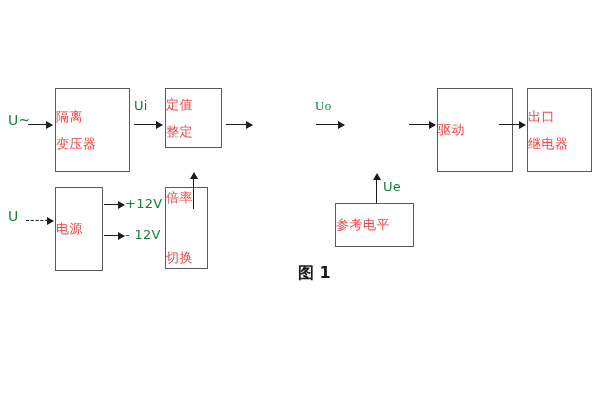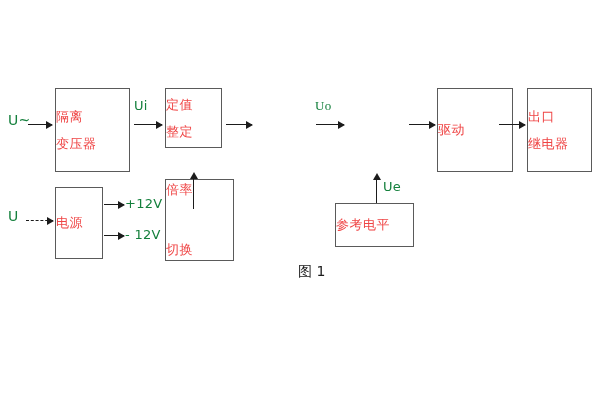--- a/index.html
+++ b/index.html
@@ -78,23 +78,24 @@
   .label {
     position: absolute;
     font-size: 13px;
     color: #15803d;
     white-space: nowrap;
     letter-spacing: 0.3px;
   }
   .label.big { font-size: 14px; }
   .caption {
     position: absolute;
-    font-size: 14px;
+    font-size: 16px;
     color: #1b1b1b;
     white-space: nowrap;
+    font-weight: bold;
   }
 </style>
 </head>
 <body>
 
 <div id="canvas">
 
   <div class="label big" style="left:8px; top:112px;">U~</div>
   <div class="harrow" style="left:28px; top:124px; width:24px;"></div>
 
@@ -127,31 +128,31 @@
   <div class="harrow" style="left:499px; top:124px; width:26px;"></div>
 
   <div class="box two-line" style="left:527px; top:88px; width:65px; height:84px;">
     <span class="line">出口</span>
     <span class="line">继电器</span>
   </div>
 
   <div class="label big" style="left:8px; top:208px;">U</div>
   <div class="harrow dashed" style="left:26px; top:220px; width:27px;"></div>
 
-  <div class="box one-line" style="left:55px; top:187px; width:48px; height:72px;">
+  <div class="box one-line" style="left:55px; top:187px; width:48px; height:84px;">
     <span class="line">电源</span>
   </div>
 
   <div class="harrow" style="left:104px; top:204px; width:20px;"></div>
   <div class="label" style="left:125px; top:196px;">+12V</div>
 
   <div class="harrow" style="left:104px; top:235px; width:20px;"></div>
   <div class="label" style="left:125px; top:227px;">- 12V</div>
 
-  <div class="box two-line" style="left:165px; top:179px; width:69px; height:82px;gap:33px;">
+  <div class="box two-line" style="left:165px; top:187px; width:43px; height:82px;gap:33px;">
     <span class="line">倍率</span>
     <span class="line">切换</span>
   </div>
 
   <div class="varrow" style="left:193px; top:179px; height:30px;"></div>
 
   <div class="varrow" style="left:376px; top:180px; height:29px;"></div>
   <div class="label" style="left:383px; top:179px;text-align:right;">Ue</div>
 
   <div class="box one-line" style="left:335px; top:203px; width:79px; height:44px;">

